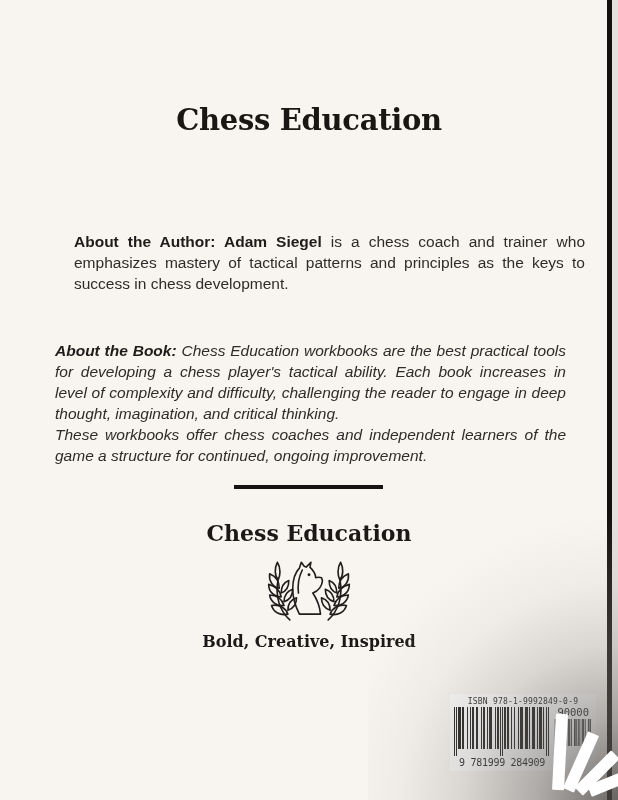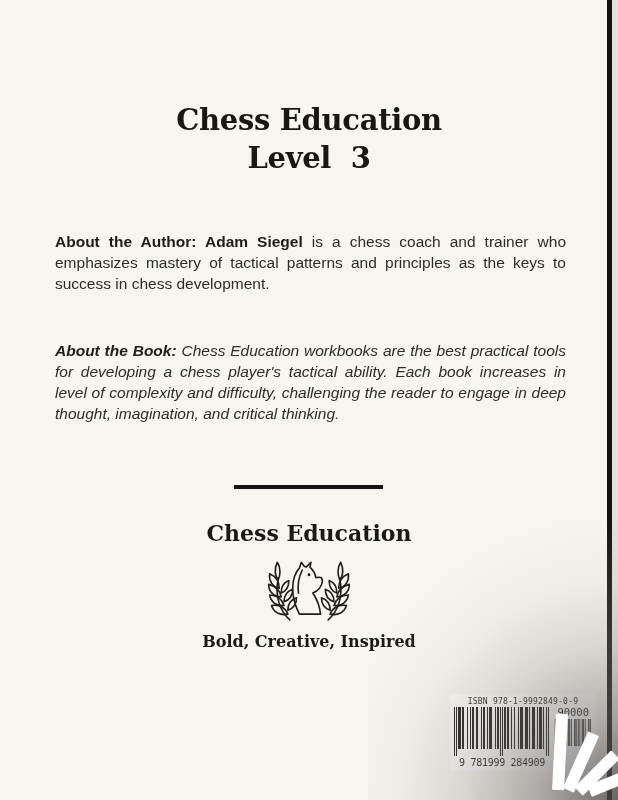--- a/index.html
+++ b/index.html
@@ -11,21 +11,21 @@
   .abs{position:absolute;}
   
   .title-block{top:101px;left:0;width:618px;text-align:center;
     font-family:"DejaVu Serif",serif;font-weight:700;color:#191614;
     font-size:29px;line-height:38px;letter-spacing:-0.3px;}
   .title-line2{white-space:pre;}
   
   .para{left:55px;width:511px;text-align:justify;color:#2e2c2a;
     font-size:15.5px;line-height:21px;}
   .para .lead{font-weight:700;color:#1e1c1a;}
-  .para-author{top:215px;}
+  .para-author{top:215px;margin-left:19px;}
   .para-book{top:324px;font-style:italic;}
   
   .divider{top:485px;left:234px;width:149px;height:4px;background:#161412;}
   
   .brand-name{top:520px;left:0;width:618px;text-align:center;
     font-family:"DejaVu Serif",serif;font-weight:700;font-size:22px;color:#1b1917;}
   .emblem{top:555px;left:261px;width:96px;height:78px;}
   .emblem svg{display:block;}
   .tagline{top:632px;left:0;width:618px;text-align:center;
     font-family:"DejaVu Serif",serif;font-weight:700;font-size:16px;color:#1b1917;}
@@ -55,27 +55,26 @@
   .d2{left:575px;top:731px;width:12px;height:62px;transform:rotate(24deg);}
   .d3{left:591px;top:747px;width:12px;height:52px;transform:rotate(45deg);}
   .d4{left:604px;top:761px;width:12px;height:44px;transform:rotate(68deg);}
   .emblem .ink{stroke:#201e1c;stroke-width:1.7;fill:none;stroke-linecap:round;stroke-linejoin:round;}
 </style>
 </head>
 <body>
 
 <div class="abs title-block">
   <div>Chess Education</div>
-  <div class="title-line2">Level  3</div>
 </div>
 
 <p class="abs para para-author"><span class="lead">About the Author: Adam Siegel</span><span> is a chess coach and trainer who emphasizes mastery of tactical patterns and principles as the keys to success in chess development.</span></p>
 
 <p class="abs para para-book"><span class="lead">About the Book:</span><span> Chess Education workbooks are the best practical tools for developing a chess player's tactical ability. Each book increases in level of complexity and difficulty, challenging the reader to engage in deep thought, imagination, and critical thinking.</span><br>
-</p>
+<span>These workbooks offer chess coaches and independent learners of the game a structure for continued, ongoing improvement.</span></p>
 
 <div class="abs divider"></div>
 
 <div class="abs brand-name">Chess Education</div>
 
 <div class="abs emblem">
   <svg width="96" height="78" viewBox="0 0 100 78" xmlns="http://www.w3.org/2000/svg">
     <g id="laurel">
       <path class="ink" d="M30,66 C20,57 14,42 18,23"></path>
       <path class="ink" d="M28,60 C20,62 13,58 11,51 C19,49 26,54 28,60 Z"></path>

